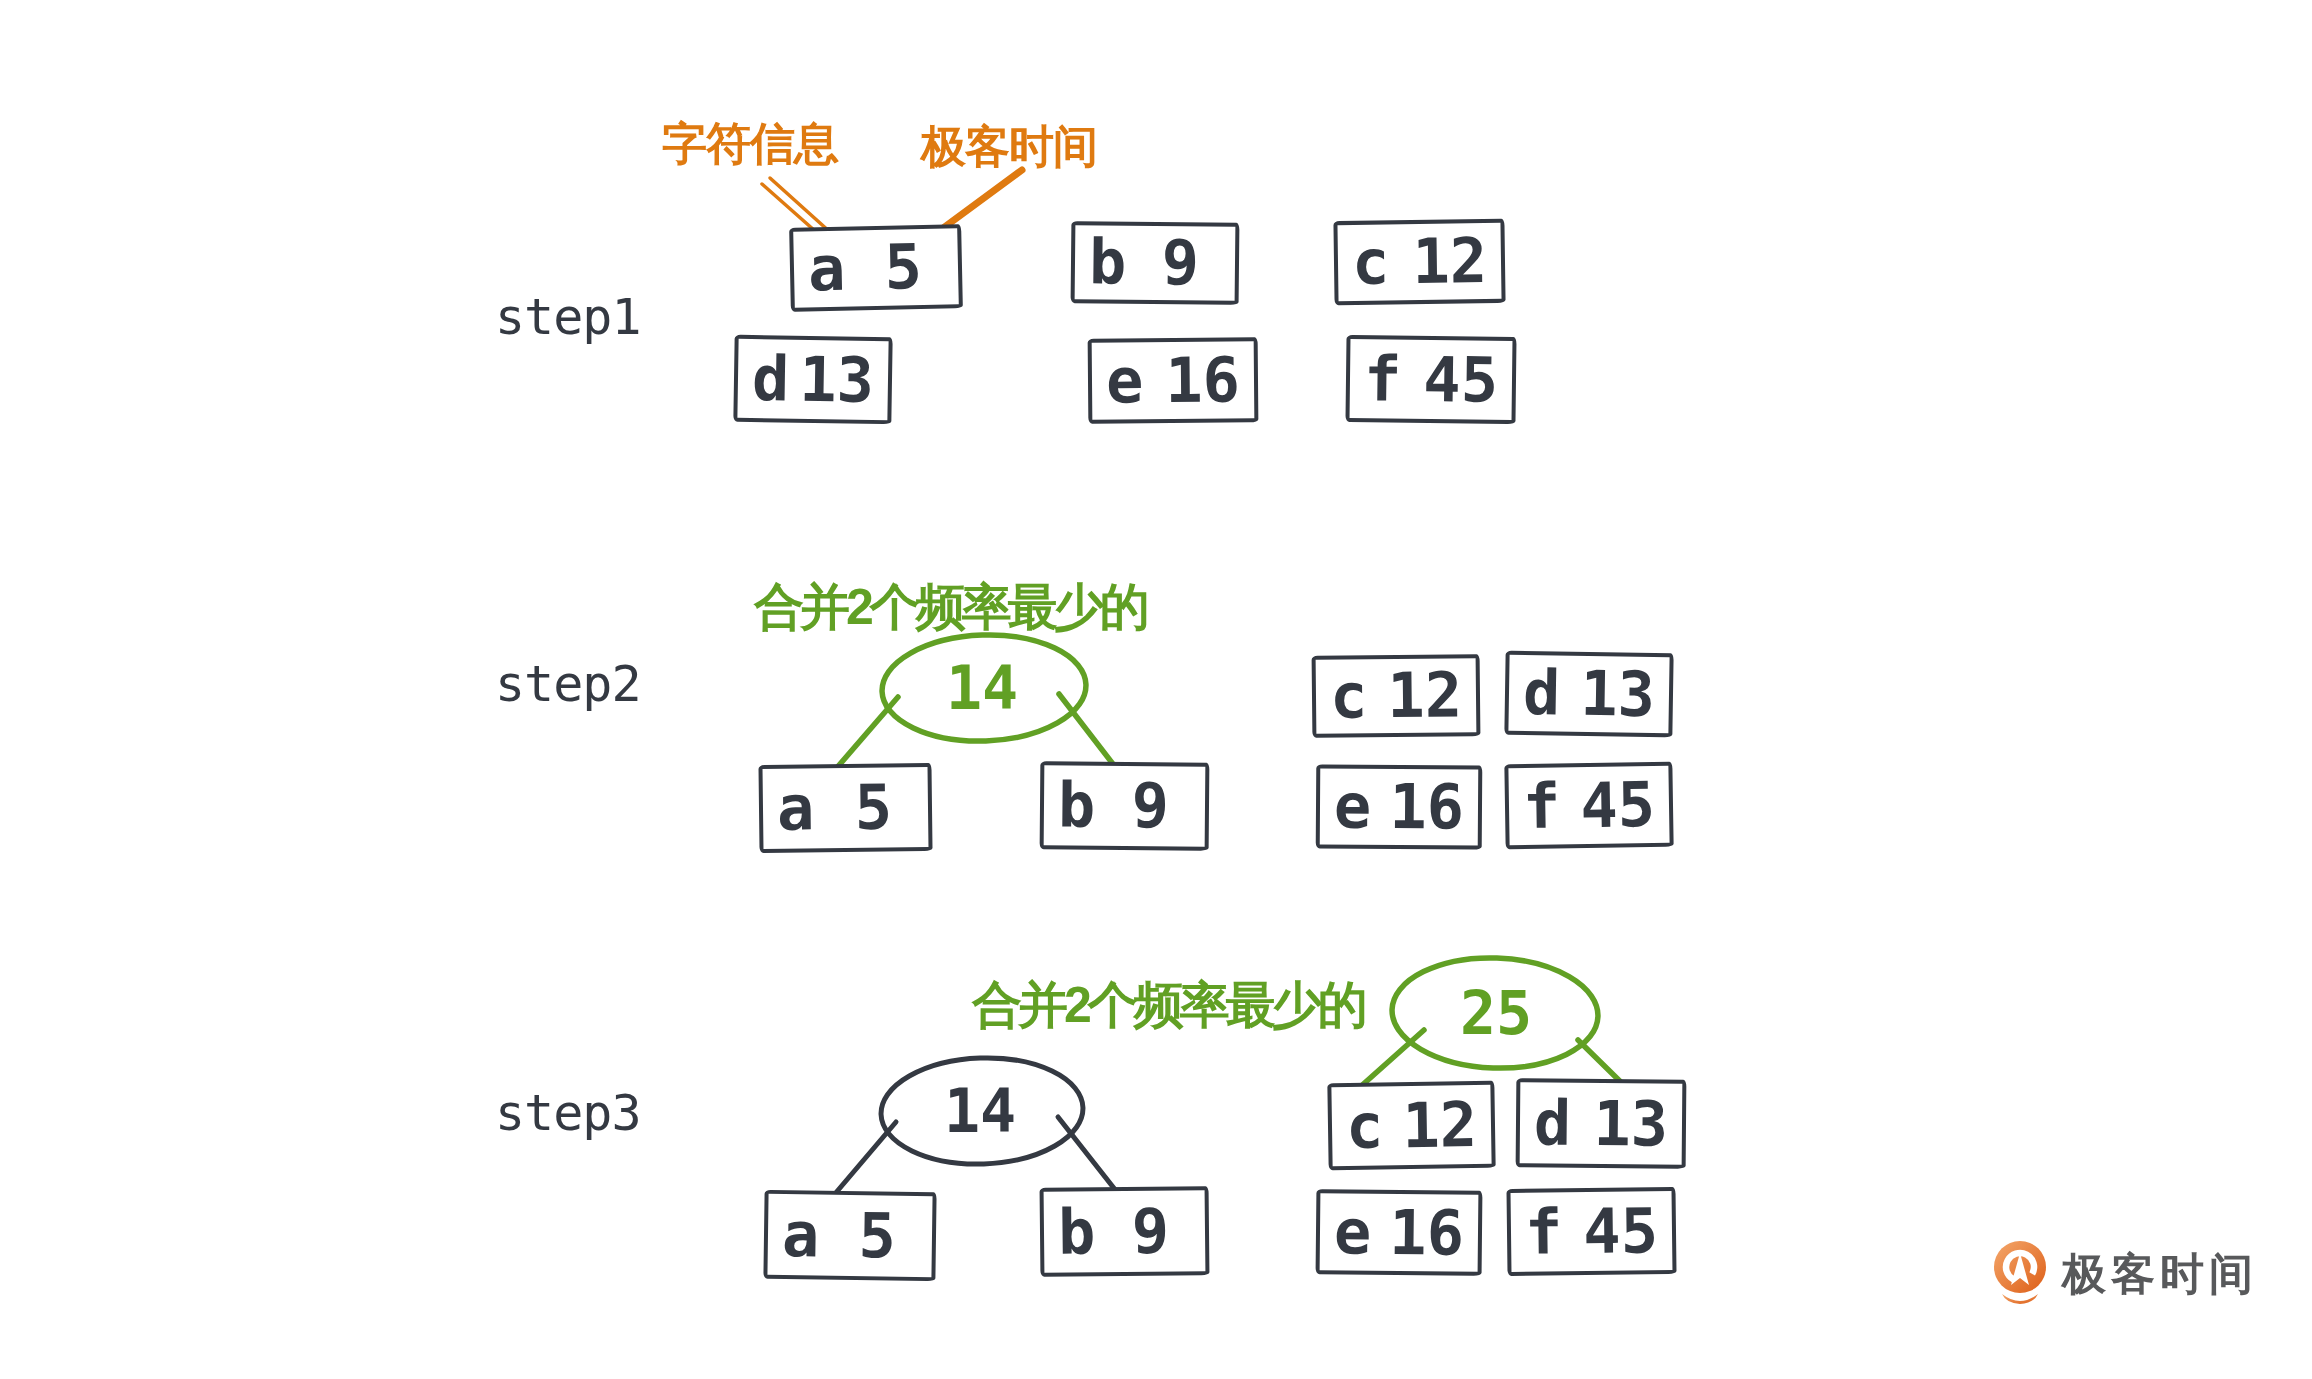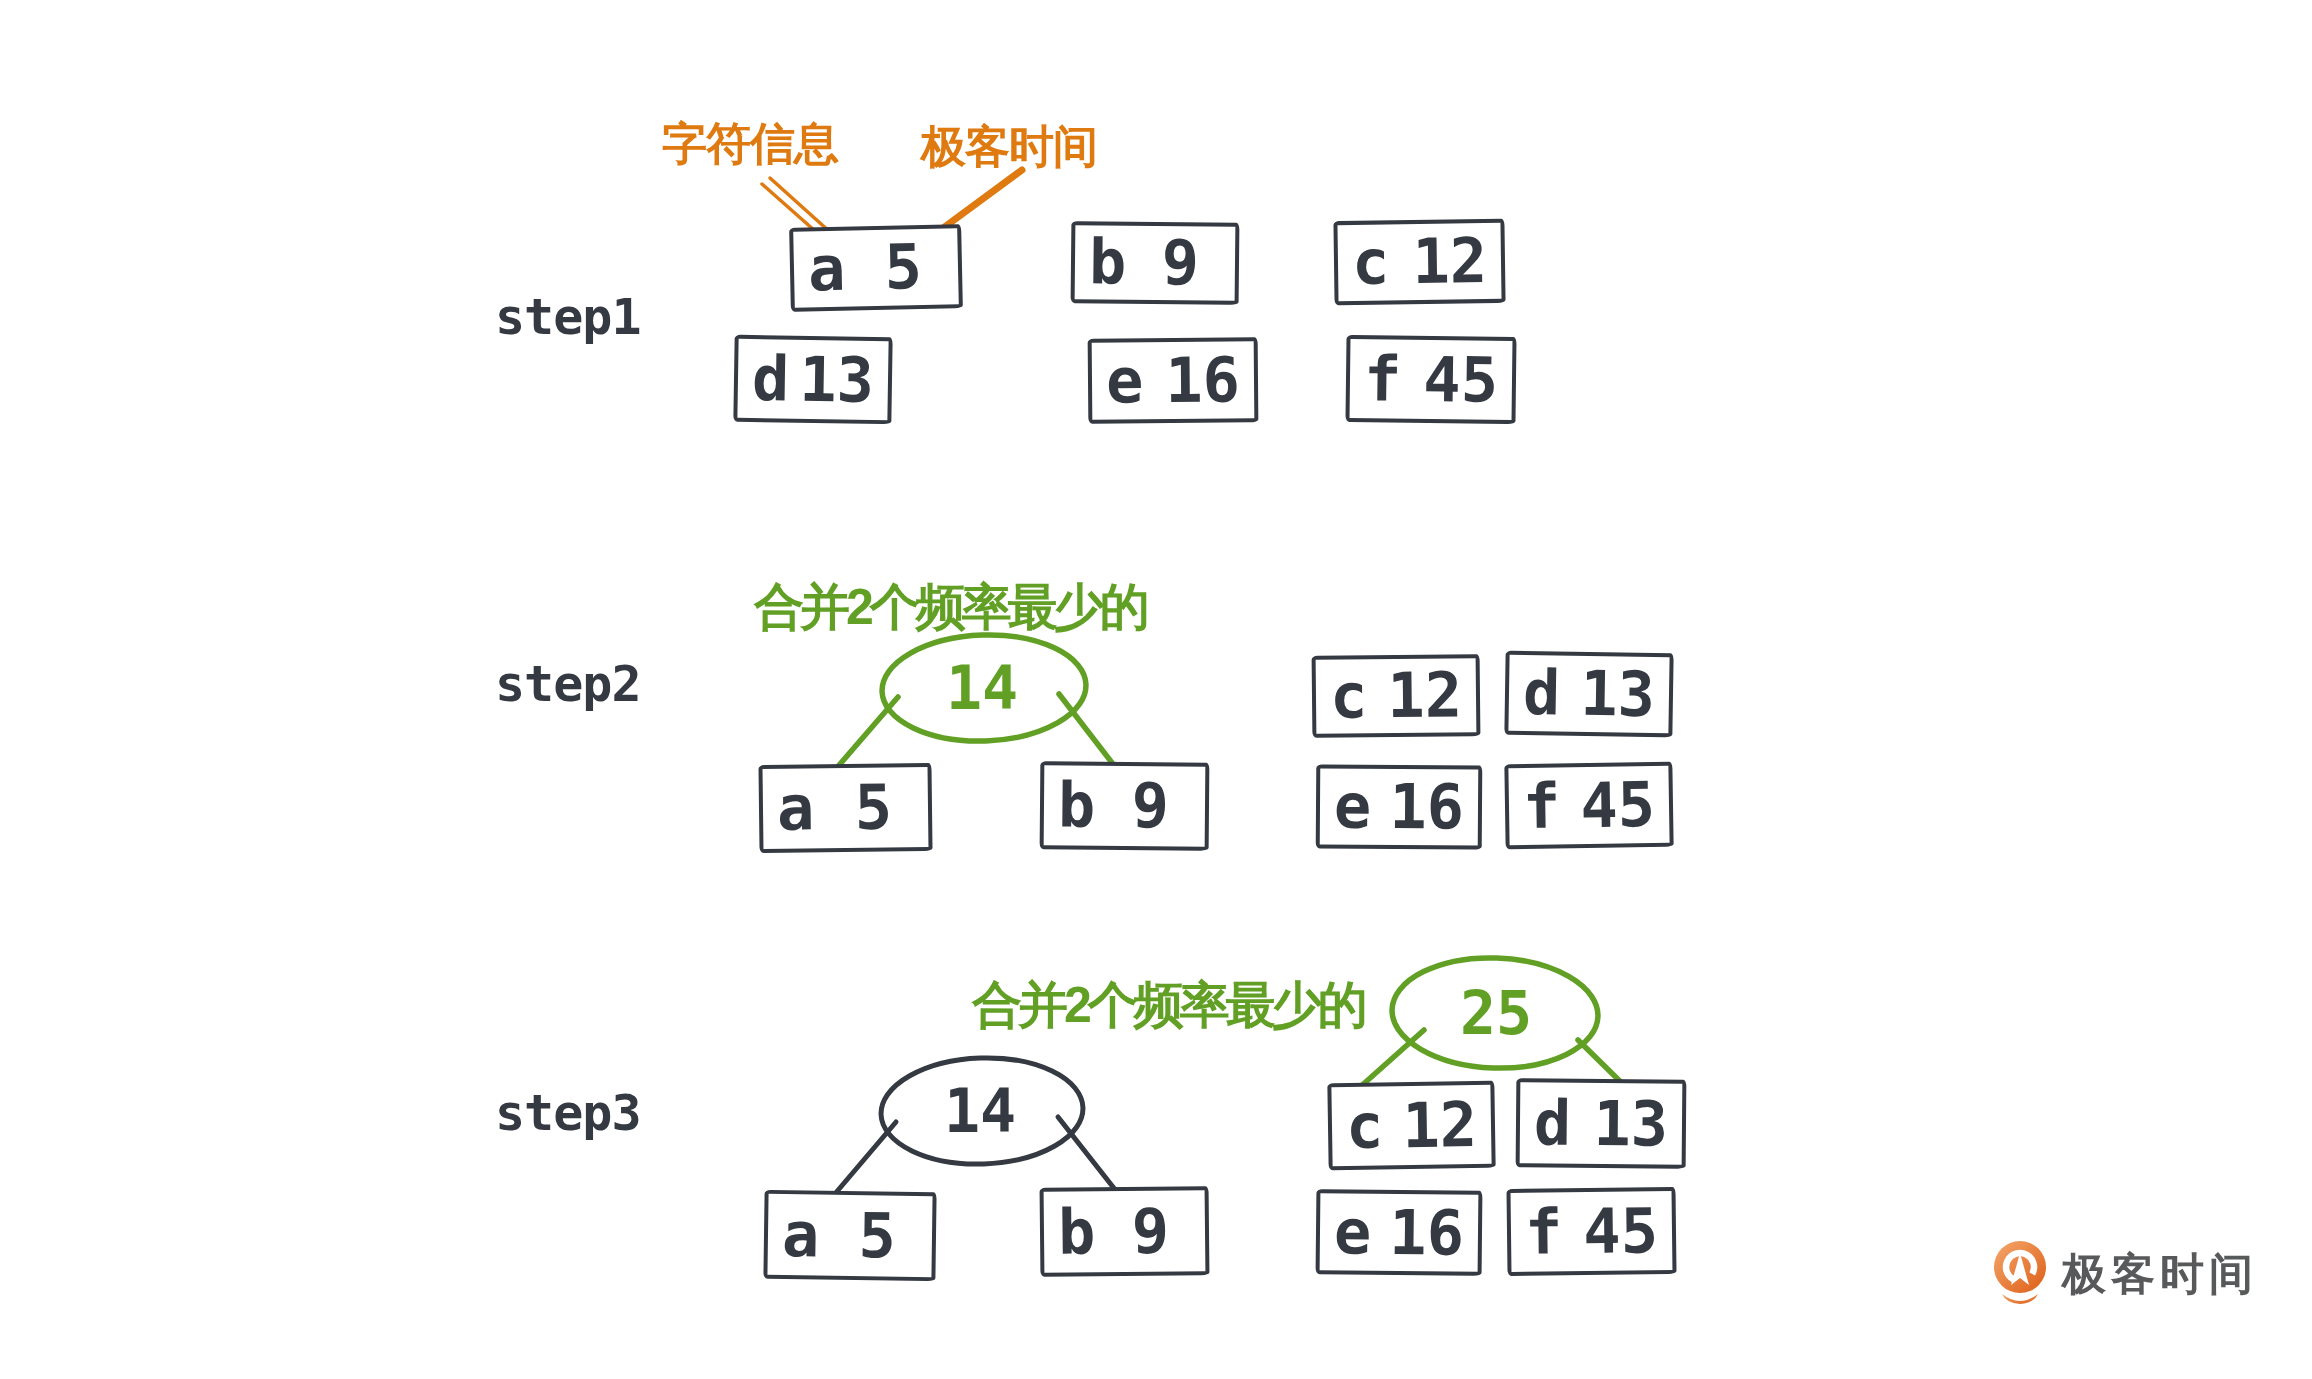--- a/index.html
+++ b/index.html
@@ -24,21 +24,21 @@
     padding:0 14px;
     font-family:"DejaVu Sans Mono","Liberation Mono",monospace;
     font-weight:bold;font-size:62px;color:var(--ink);
     transform:rotate(var(--r,0deg));
     line-height:1;
   }
   .sbox.d1{padding-right:36px;}
 
   .step-label{
     position:absolute;font-family:"DejaVu Sans Mono","Liberation Mono",monospace;
-    font-weight:bold;font-size:50px;color:var(--ink);letter-spacing:-1px;
+    font-weight:normal;font-size:50px;color:var(--ink);letter-spacing:-1px;
   }
   .ann{
     position:absolute;font-weight:bold;font-size:45px;letter-spacing:-1px;
     color:var(--orange);white-space:nowrap;
   }
   .note{
     position:absolute;font-weight:bold;font-size:50px;letter-spacing:-4px;
     color:var(--green);white-space:nowrap;text-align:center;
   }
   .ellipse-value{

